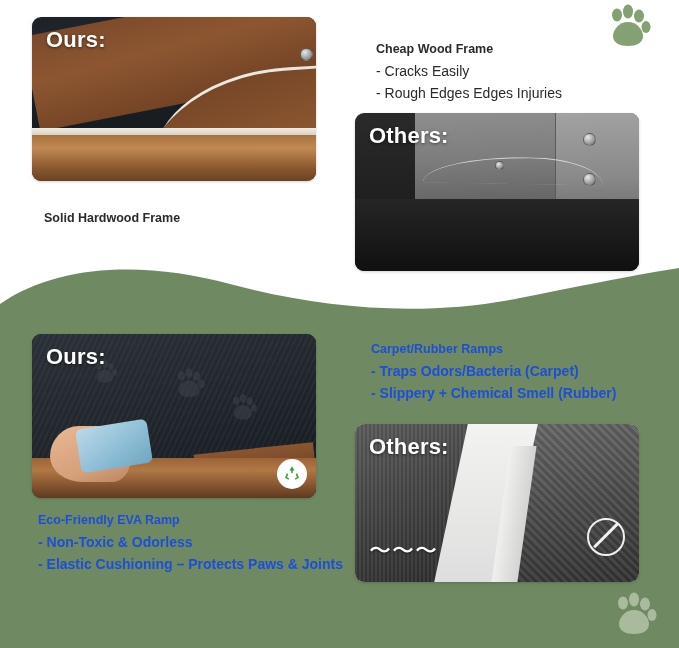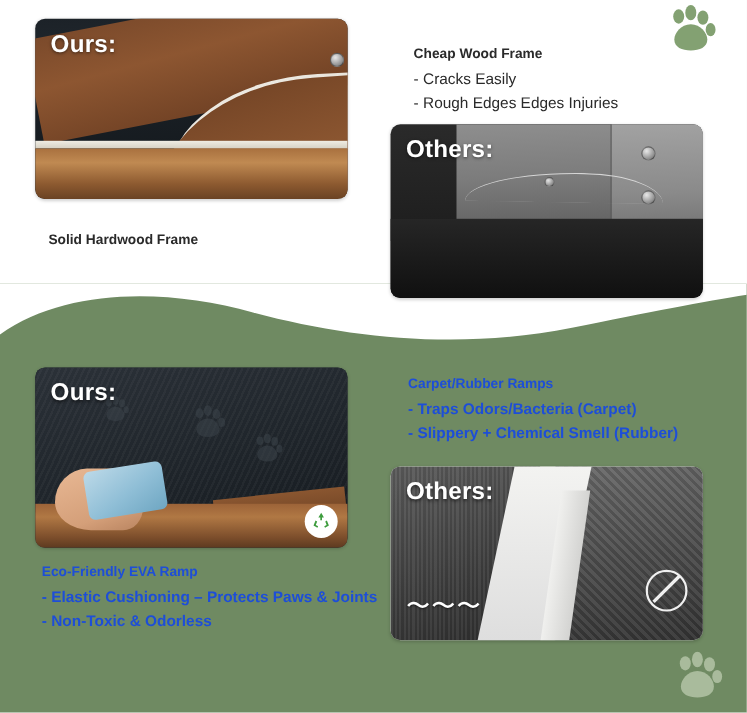--- a/index.html
+++ b/index.html
@@ -401,17 +401,17 @@
   </div>
 
   <div class="txt-block light-txt" id="txt-carpet-rubber">
     <div class="head">Carpet/Rubber Ramps</div>
     <div class="line">- Traps Odors/Bacteria (Carpet)</div>
     <div class="line">- Slippery + Chemical Smell (Rubber)</div>
   </div>
 
   <div class="txt-block light-txt" id="txt-eva">
     <div class="head">Eco-Friendly EVA Ramp</div>
+    <div class="line">- Non-Toxic &amp; Odorless</div>
     <div class="line">- Elastic Cushioning – Protects Paws &amp; Joints</div>
-    <div class="line">- Non-Toxic &amp; Odorless</div>
   </div>
 
 </div>
 
 </body></html>

